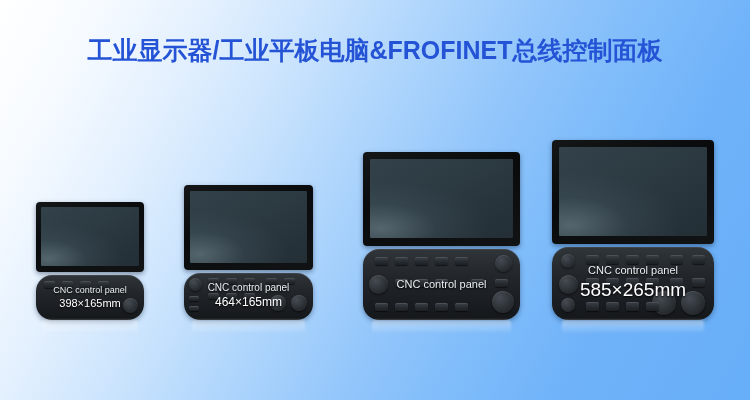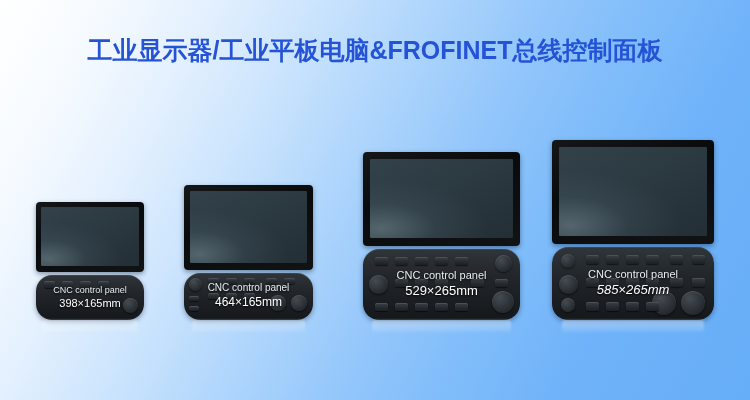--- a/index.html
+++ b/index.html
@@ -221,21 +221,20 @@
         <div class="btn" style="left:72px; top:30px; width:13px; height:8px;"></div>
         <div class="btn" style="left:108px; top:30px; width:13px; height:8px;"></div>
         <div class="btn" style="right:12px; top:30px; width:13px; height:8px;"></div>
         <div class="btn" style="left:12px; bottom:9px; width:13px; height:8px;"></div>
         <div class="btn" style="left:32px; bottom:9px; width:13px; height:8px;"></div>
         <div class="btn" style="left:52px; bottom:9px; width:13px; height:8px;"></div>
         <div class="btn" style="left:72px; bottom:9px; width:13px; height:8px;"></div>
         <div class="btn" style="left:92px; bottom:9px; width:13px; height:8px;"></div>
         <div class="panel-labels">
           <div class="panel-title" style="font-size:11px;">CNC control panel</div>
-          <div class="panel-size" style="font-size:13px;">529×265mm</div>
         </div>
       </div>
       <div class="reflection"></div>
     </div>
 
     <div class="device" style="left:552px; width:162px; height:180px;">
       <div class="bezel" style="width:162px; height:104px;">
         <div class="screen" style="left:7px; top:7px; right:7px; bottom:8px;"></div>
       </div>
       <div class="panel" style="width:162px; height:73px;">
@@ -255,21 +254,21 @@
         <div class="btn" style="left:74px; top:31px; width:13px; height:9px;"></div>
         <div class="btn" style="left:94px; top:31px; width:13px; height:9px;"></div>
         <div class="btn" style="left:118px; top:31px; width:13px; height:9px;"></div>
         <div class="btn" style="right:9px; top:31px; width:13px; height:9px;"></div>
         <div class="btn" style="left:34px; bottom:9px; width:13px; height:9px;"></div>
         <div class="btn" style="left:54px; bottom:9px; width:13px; height:9px;"></div>
         <div class="btn" style="left:74px; bottom:9px; width:13px; height:9px;"></div>
         <div class="btn" style="left:94px; bottom:9px; width:13px; height:9px;"></div>
         <div class="panel-labels">
           <div class="panel-title" style="font-size:11px;">CNC control panel</div>
-          <div class="panel-size" style="font-size:13px;font-style:italic;">585×265mm</div>
+          <div class="panel-size" style="font-size:19px;">585×265mm</div>
         </div>
       </div>
       <div class="reflection"></div>
     </div>
 
   </div>
 
 
 </div>
 

